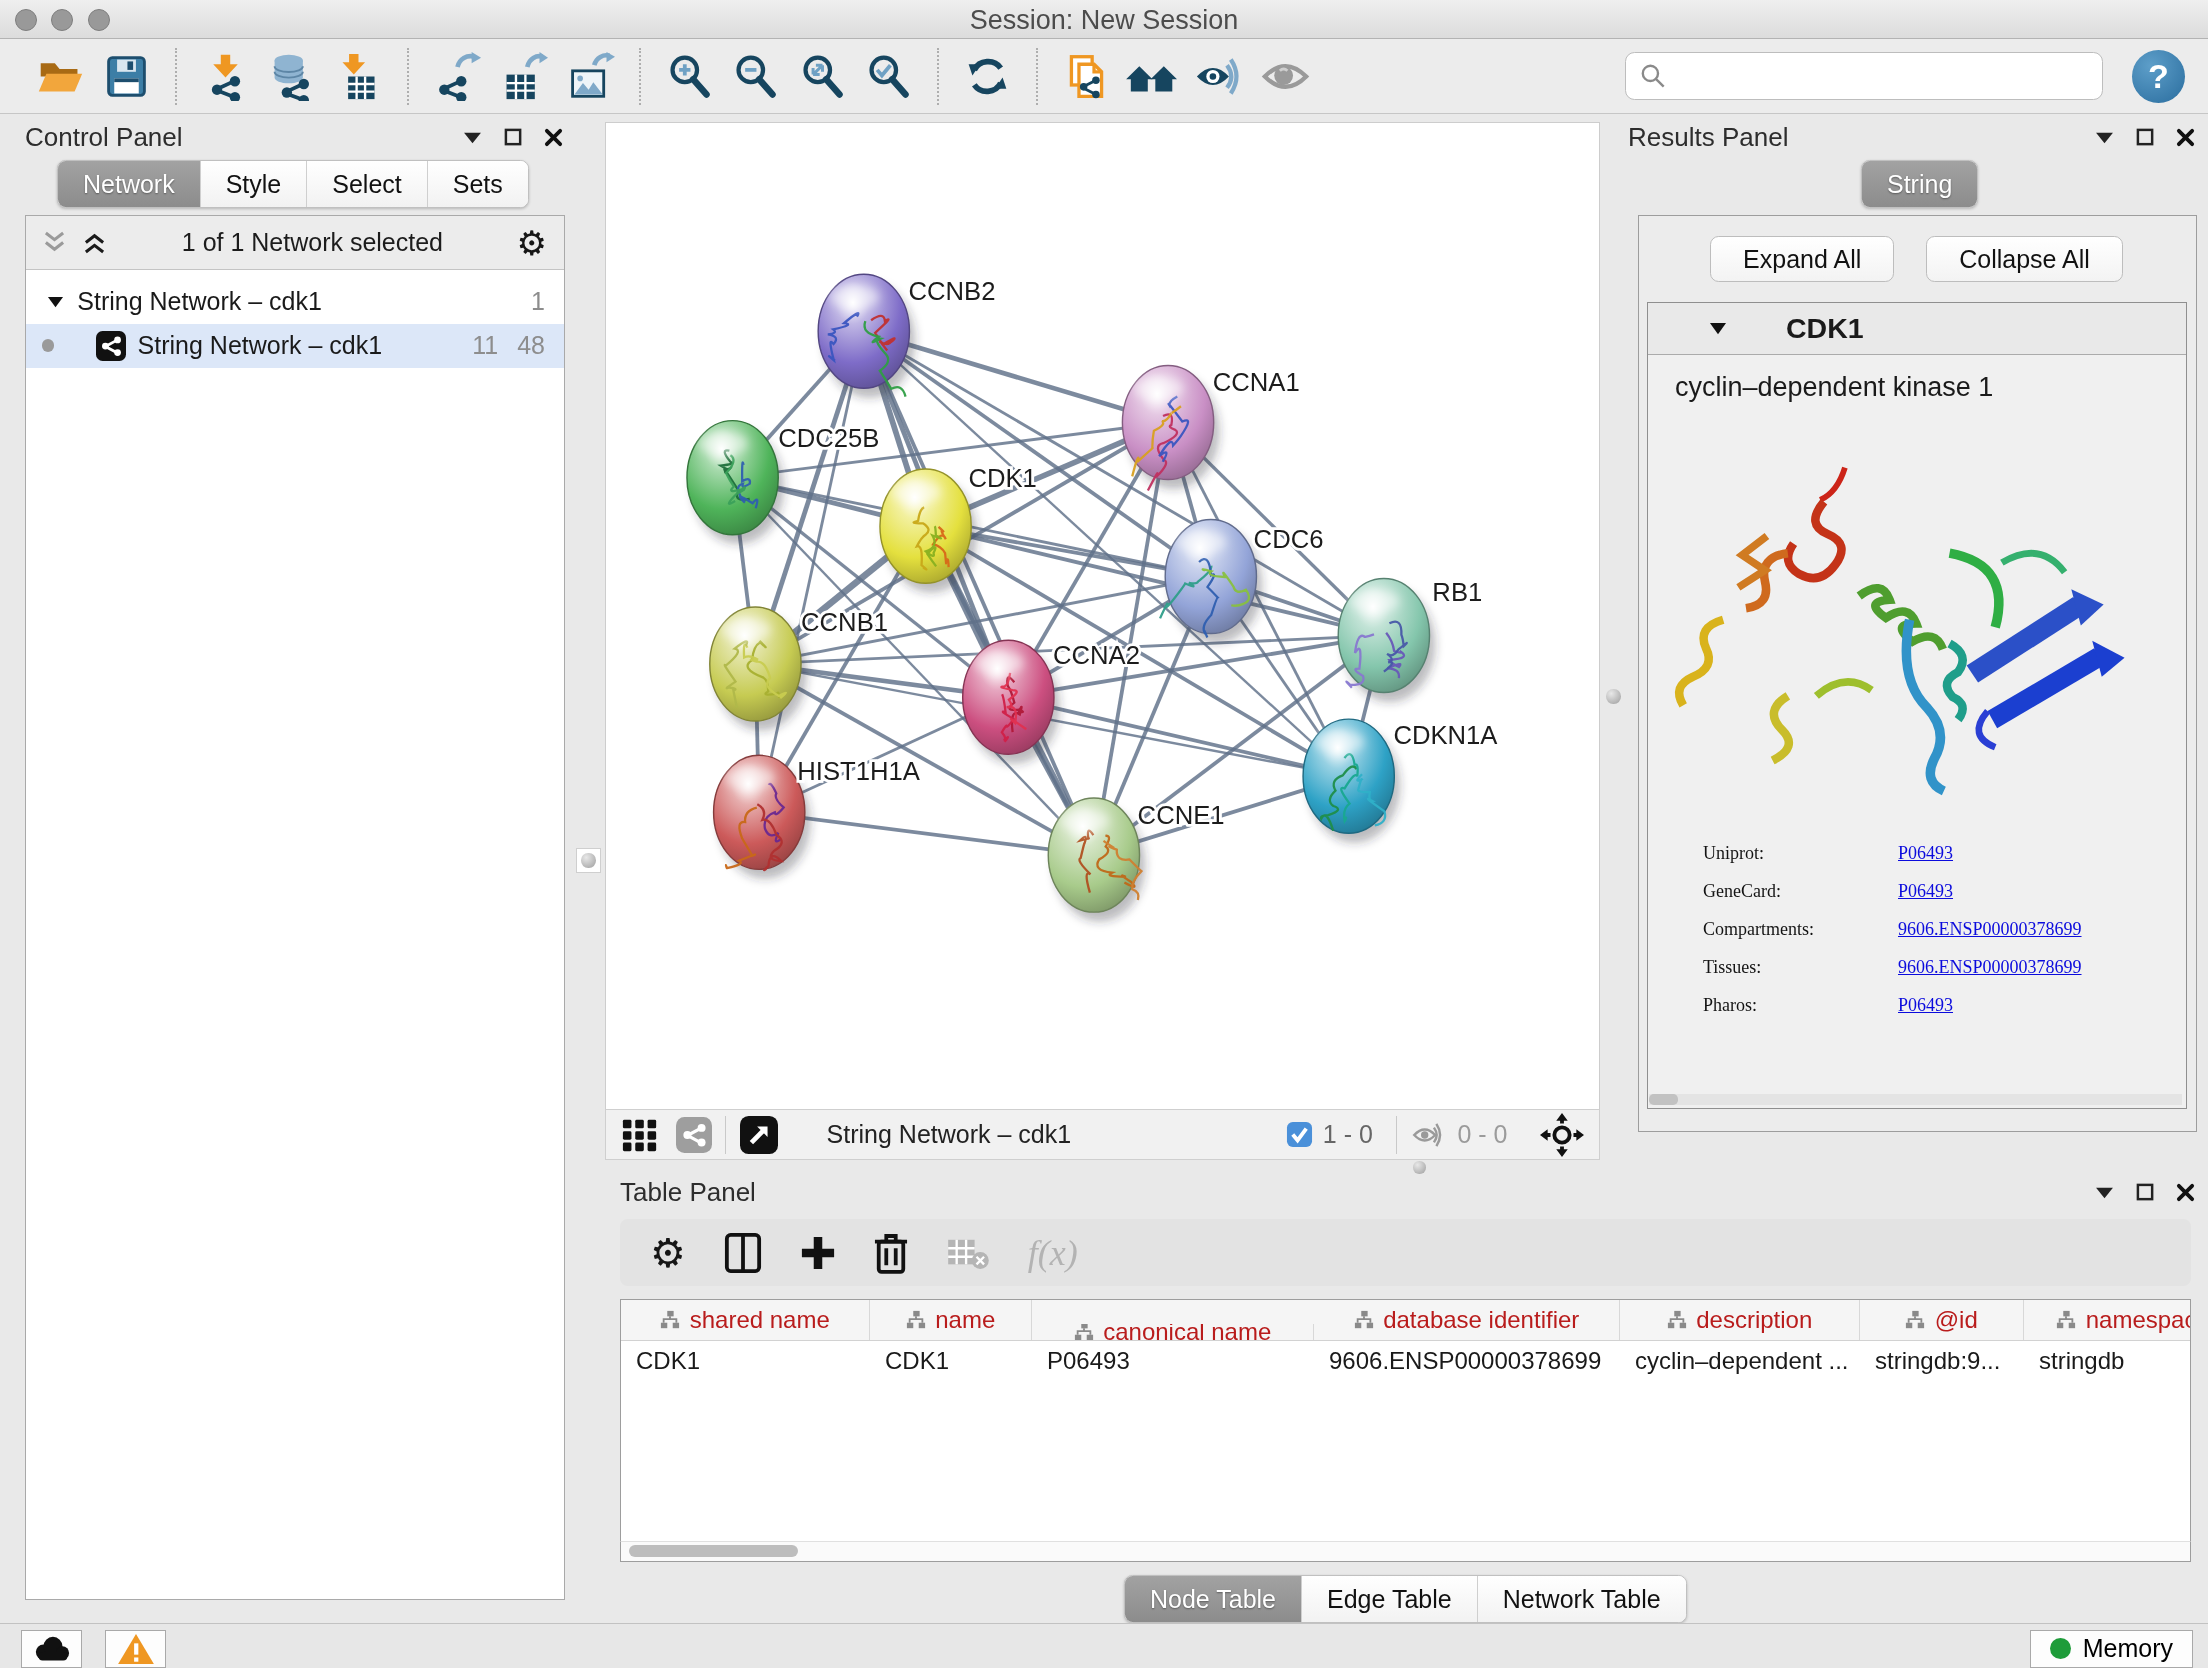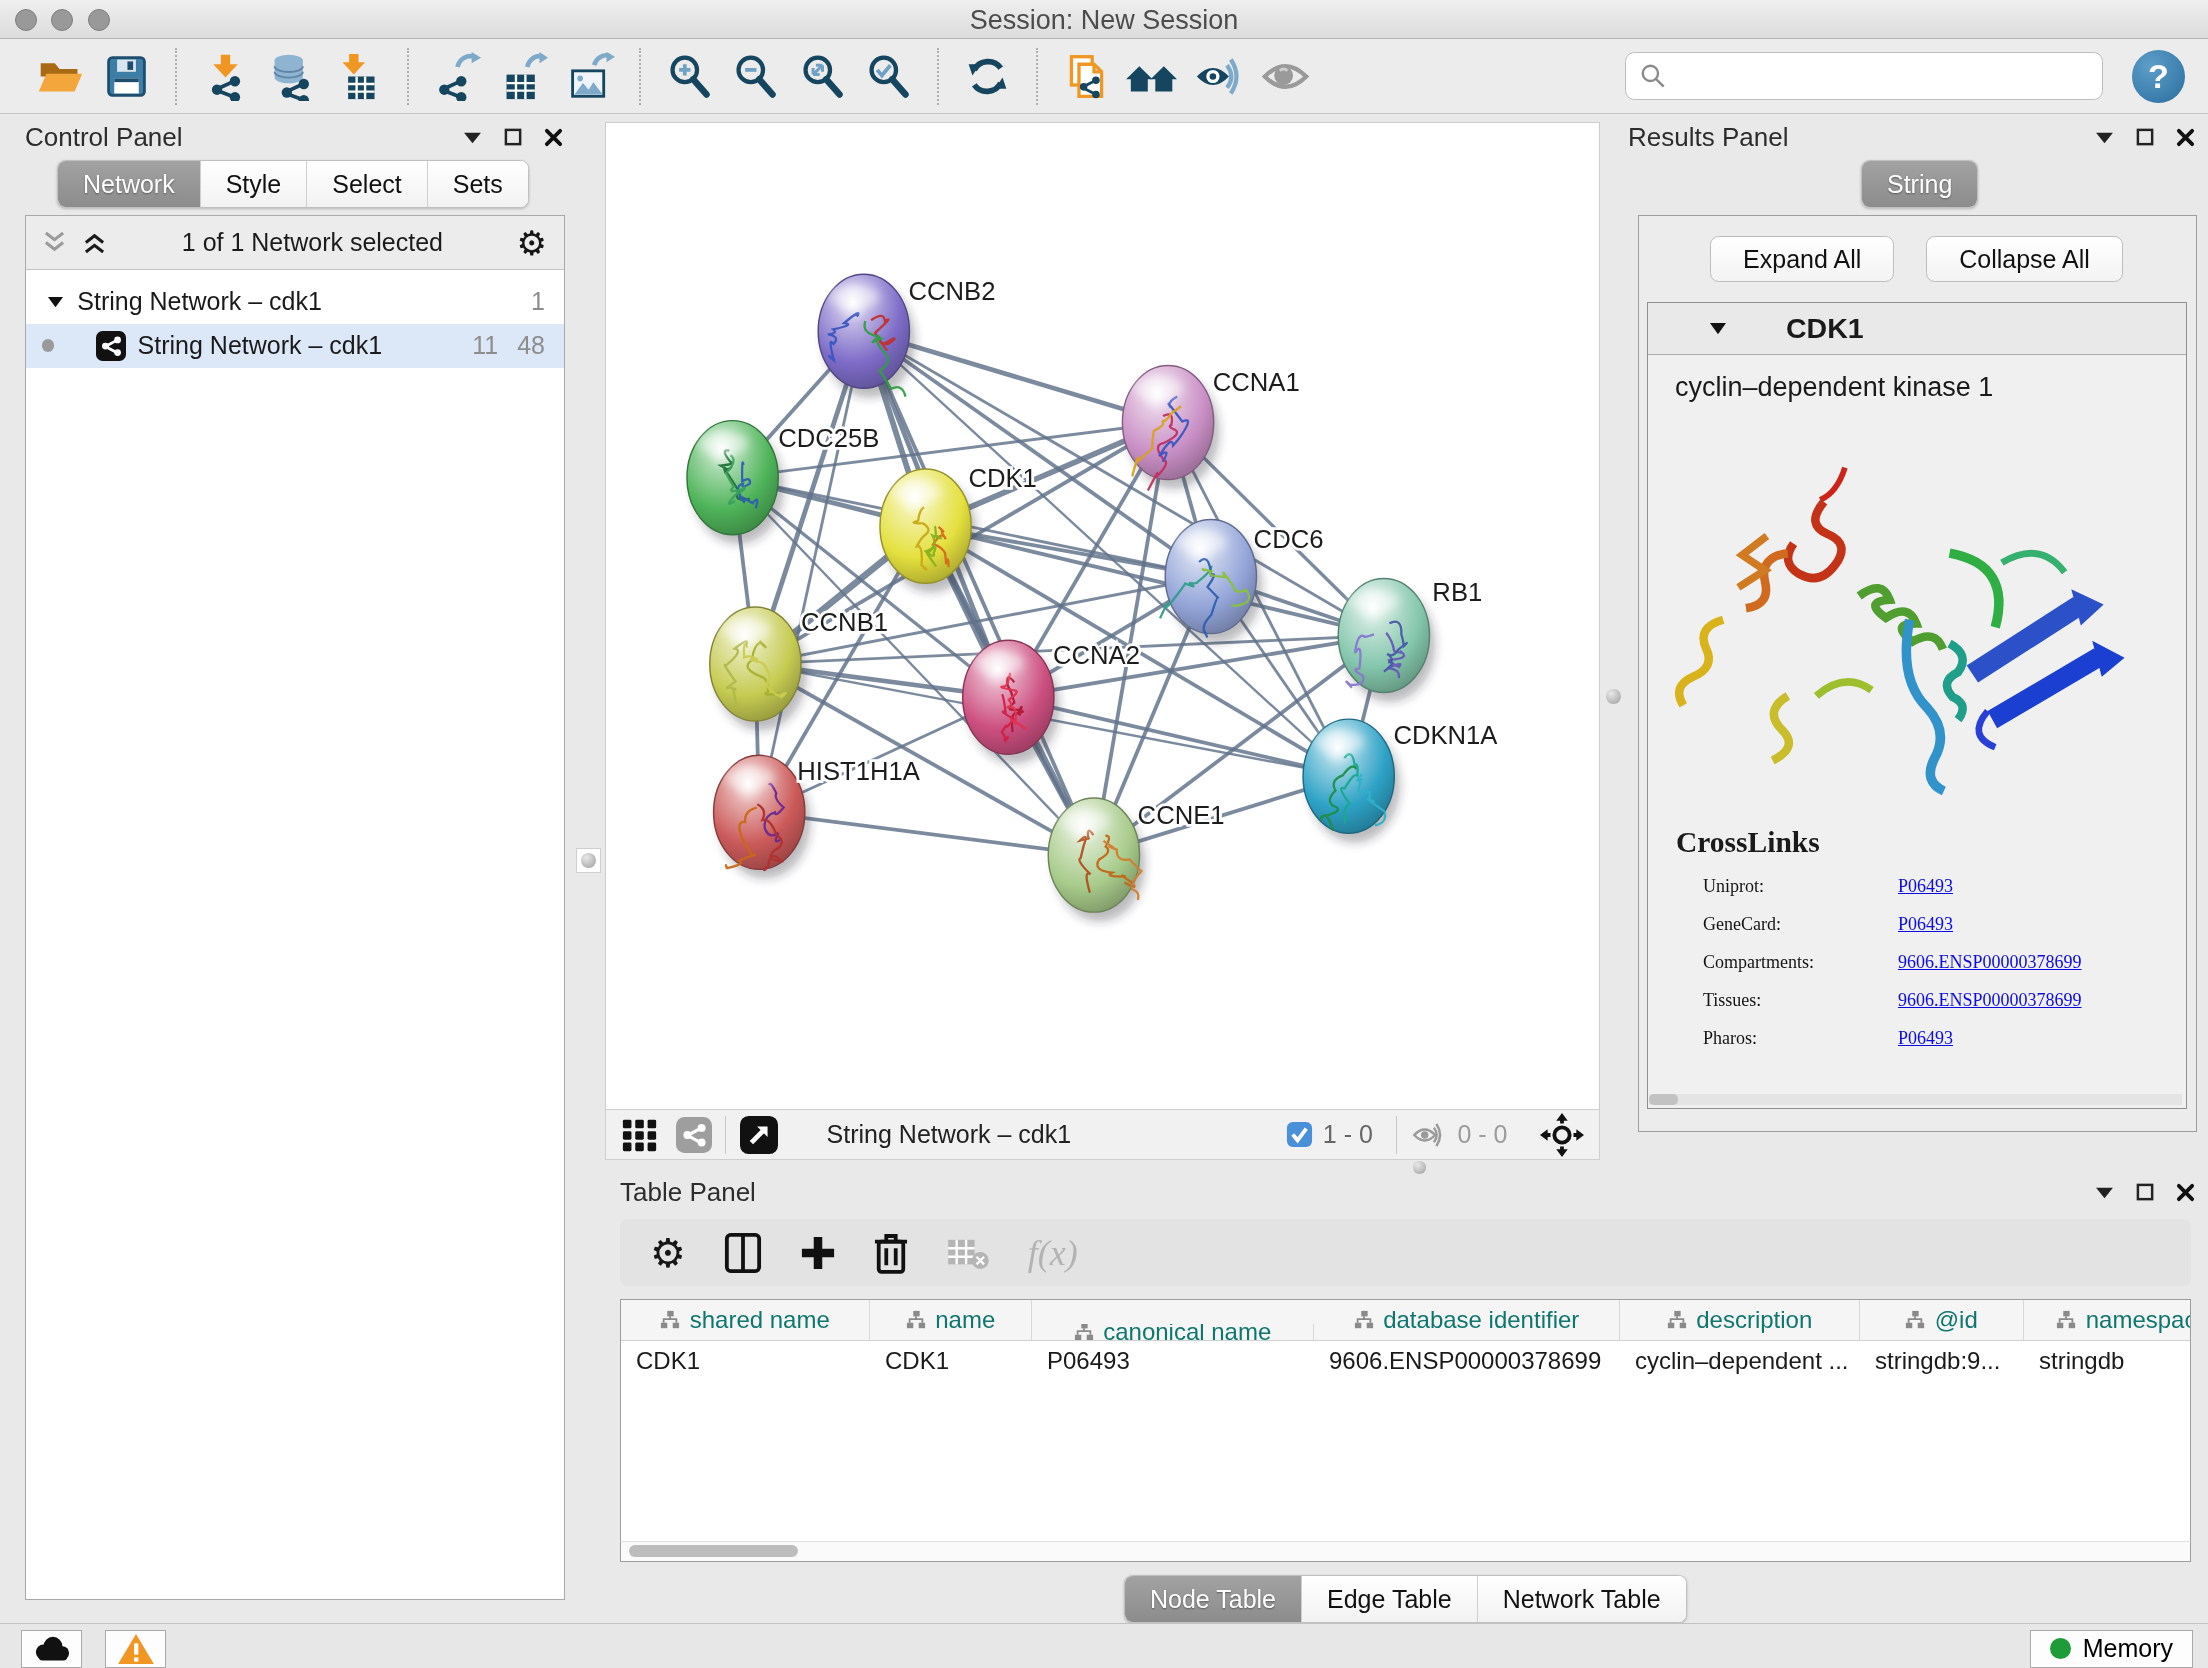--- a/index.html
+++ b/index.html
@@ -92,21 +92,21 @@
   
   #tp-header{position:absolute;left:620px;top:1177px;width:1575px;display:flex;justify-content:space-between;align-items:center;}
   #tp-toolbar{position:absolute;left:620px;top:1219px;width:1571px;height:67px;background:#e3e3e3;
     border-radius:7.6px;display:flex;align-items:center;gap:38px;padding-left:30px;box-sizing:border-box;}
   .tp-ic{background:none;border:none;padding:0;display:flex;align-items:center;justify-content:center;}
   #fx-label{font-family:"Liberation Serif","DejaVu Serif",serif;font-style:italic;
     font-size:36px;color:#b3b3b3;}
   #table-box{position:absolute;left:620px;top:1299px;width:1571px;height:263px;background:#fff;
     border:1.9px solid #9d9d9d;box-sizing:border-box;overflow:hidden;}
   #table-head{display:flex;height:40px;background:#f5f5f5;border-bottom:1.9px solid #d2d2d2;}
-  .th{display:flex;align-items:center;justify-content:center;gap:9.5px;font-size:24px;color:#0f766e;
+  .th{display:flex;align-items:center;justify-content:center;gap:9.5px;font-size:24px;color:#b91c1c;
     border-right:1px solid #d8d8d8;box-sizing:border-box;overflow:hidden;white-space:nowrap;flex:none;}
   .tr{display:flex;height:40px;}
   .td{font-size:24px;display:flex;align-items:center;padding-left:15px;box-sizing:border-box;
     overflow:hidden;white-space:nowrap;flex:none;}
   #hscroll{position:absolute;left:620px;top:1541px;width:1571px;height:21px;background:#fafafa;
     border:1.9px solid #9d9d9d;border-top:1px solid #e0e0e0;box-sizing:border-box;}
   #hthumb{position:absolute;left:7.6px;top:2.9px;width:169px;height:12.4px;background:#bdbdbd;border-radius:6.7px;}
   #tp-tabs{position:absolute;left:1124px;top:1575px;}
 
   
@@ -678,21 +678,20 @@
     <path d="M258 210 q-12 62 18 92 q24 26 8 54 q-12 24 10 34" stroke="#3193c9" stroke-width="10" fill="none"></path>
     <polygon points="318,258 430,186 442,204 330,276" fill="#2b50c8"></polygon>
     <polygon points="428,178 462,194 438,216" fill="#2b50c8"></polygon>
     <polygon points="340,306 452,240 462,258 350,324" fill="#1b3fd0"></polygon>
     <polygon points="450,232 484,250 460,270" fill="#1b3fd0"></polygon>
     <path d="M340 306 q-22 26 8 38" stroke="#2a3fd4" stroke-width="7" fill="none"></path>
     <path d="M355 150 q40 -24 66 10" stroke="#35b06e" stroke-width="7" fill="none"></path>
   </svg>
 
   <div id="crosslinks">
-    <div id="crosslinks-title">CrossLinks</div>
     <div id="crosslinks-rows">
         <div class="cl-row">
           <span class="cl-label">Uniprot:</span>
           <a class="cl-link" href="#">P06493</a>
         </div>
         <div class="cl-row">
           <span class="cl-label">GeneCard:</span>
           <a class="cl-link" href="#">P06493</a>
         </div>
         <div class="cl-row">

